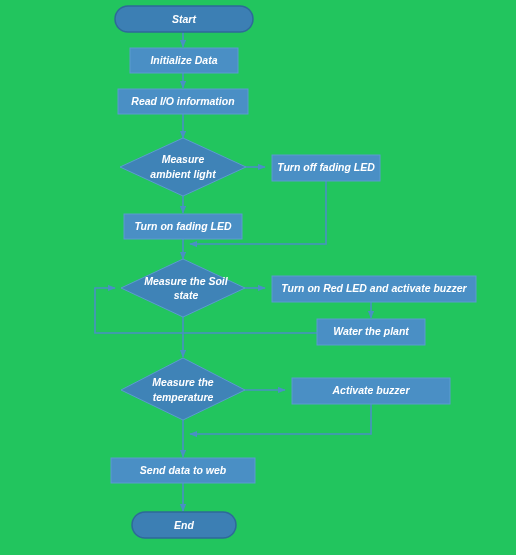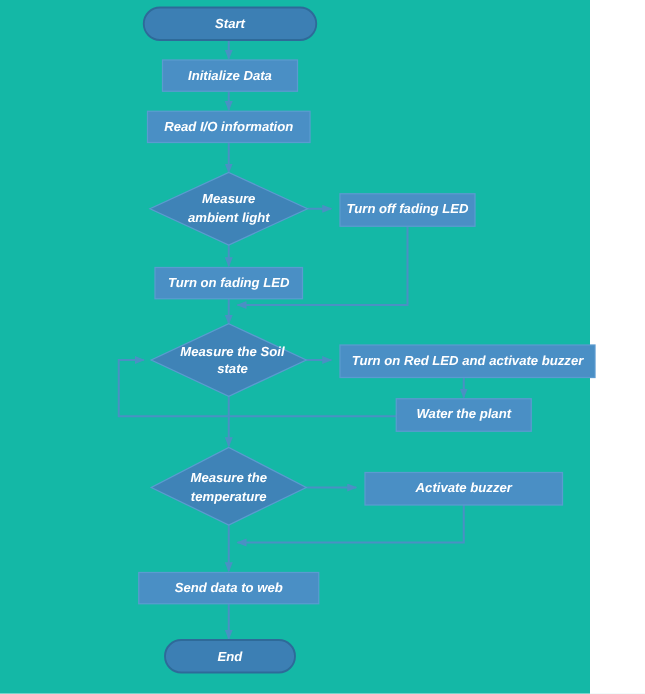--- a/index.html
+++ b/index.html
@@ -8,23 +8,23 @@
     background: #ffffff;
   }
   body {
     width: 516px;
     height: 555px;
     font-family: "Liberation Sans", sans-serif;
     overflow: hidden;
   }
   #flow-root {
     position: relative;
-    width: 472px;
+    width: 516px;
     height: 555px;
-    background: #14b8a6;
+    background: #22c55e;
   }
   svg#flowchart {
     display: block;
     width: 516px;
     height: 555px;
   }
   .shape-rect {
     fill: #4a8fc5;
     stroke: #5b9bd0;
     stroke-width: 1;

